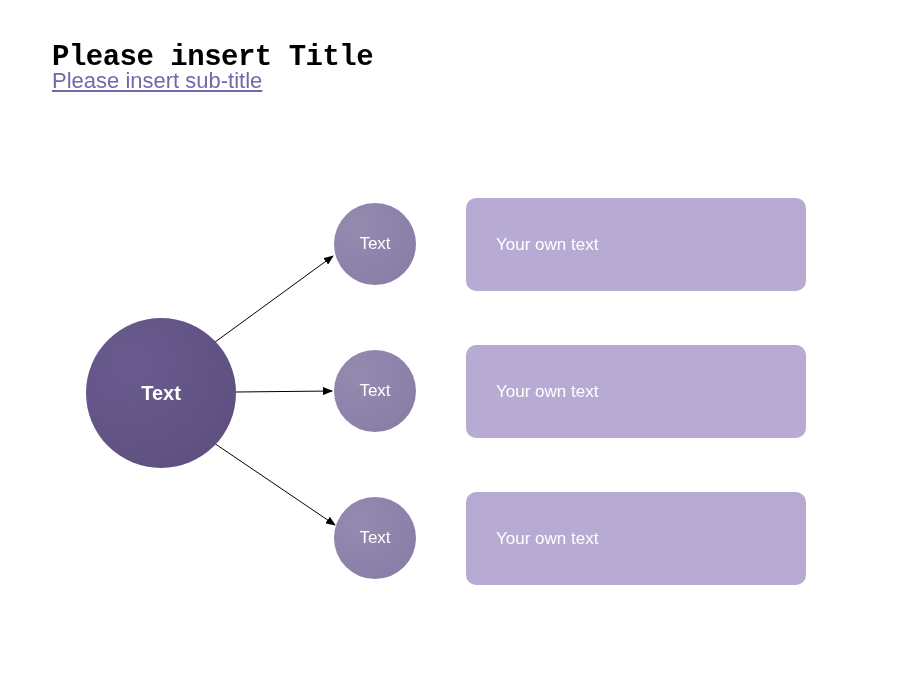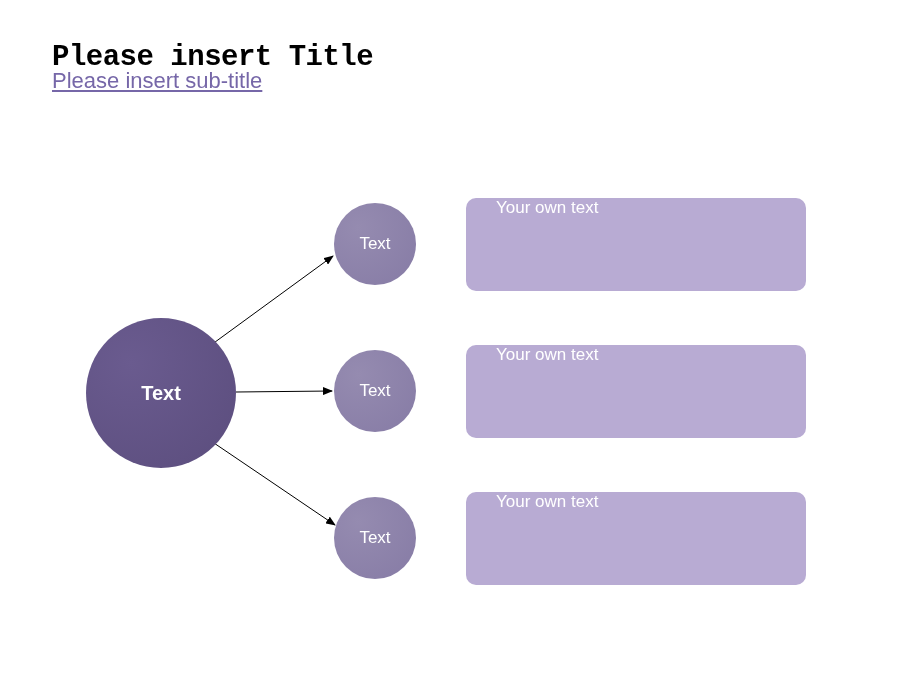--- a/index.html
+++ b/index.html
@@ -67,21 +67,21 @@
     .sub-circle-2 { left: 334px; top: 350px; }
     .sub-circle-3 { left: 334px; top: 497px; }
     .text-box {
       position: absolute;
       left: 466px;
       width: 340px;
       height: 93px;
       background: #b8abd3;
       border-radius: 10px;
       display: flex;
-      align-items: flex-start;
+      align-items: center;
       padding-left: 30px;
       color: #ffffff;
       font-size: 17px;
       font-weight: 400;
     }
     .text-box-1 { top: 198px; }
     .text-box-2 { top: 345px; }
     .text-box-3 { top: 492px; }
     .arrow-svg {
       position: absolute;

